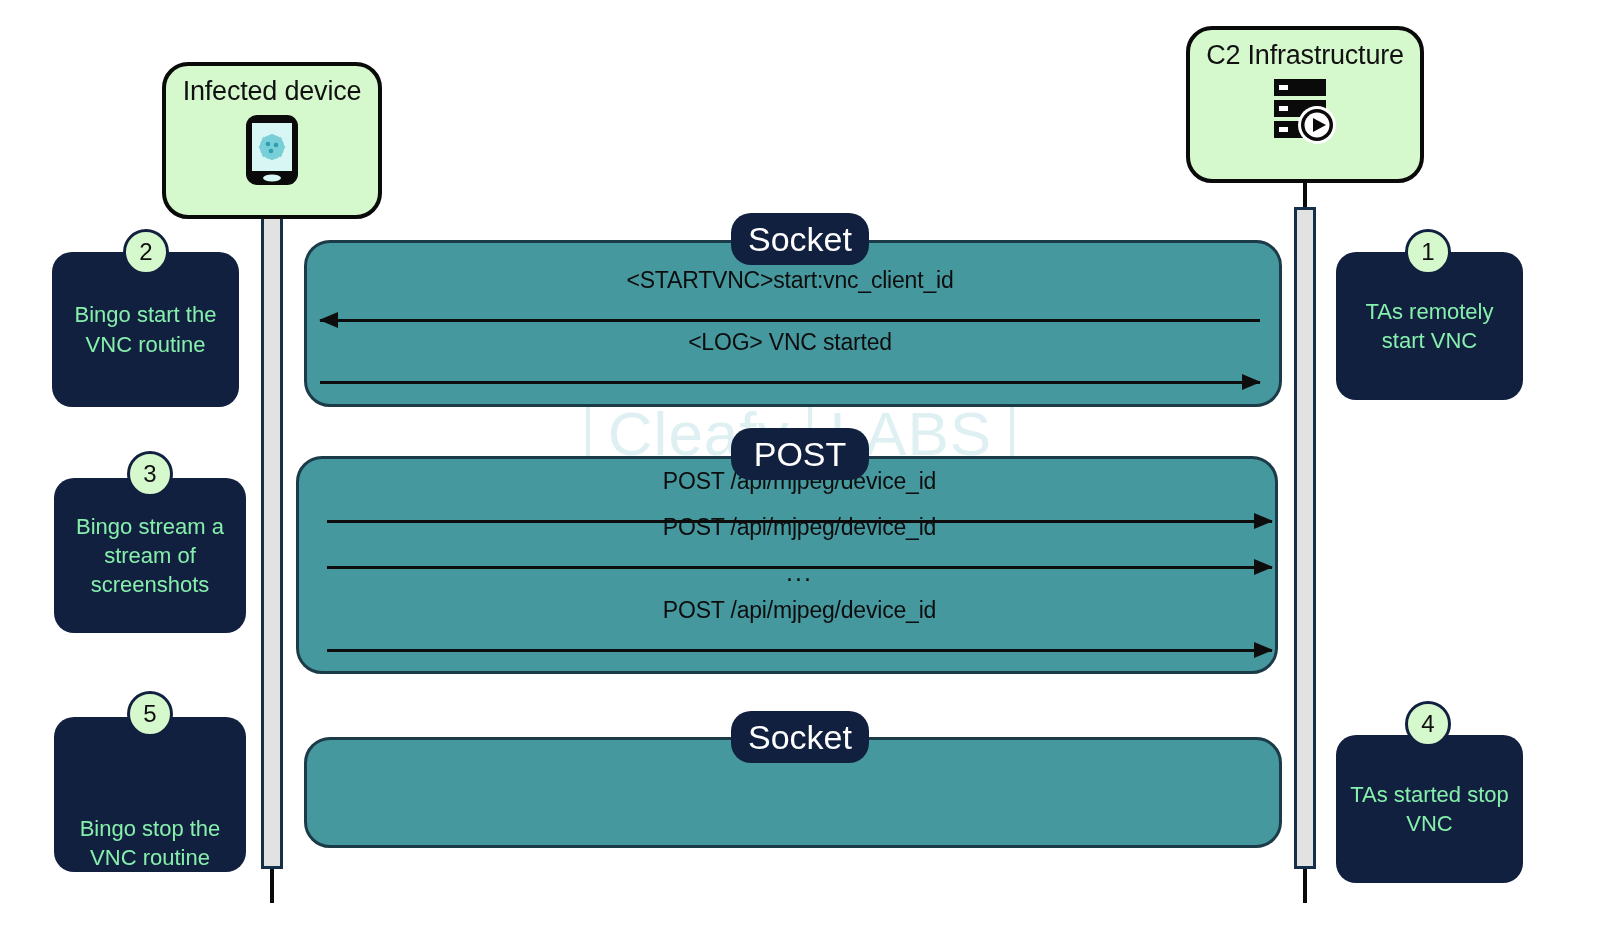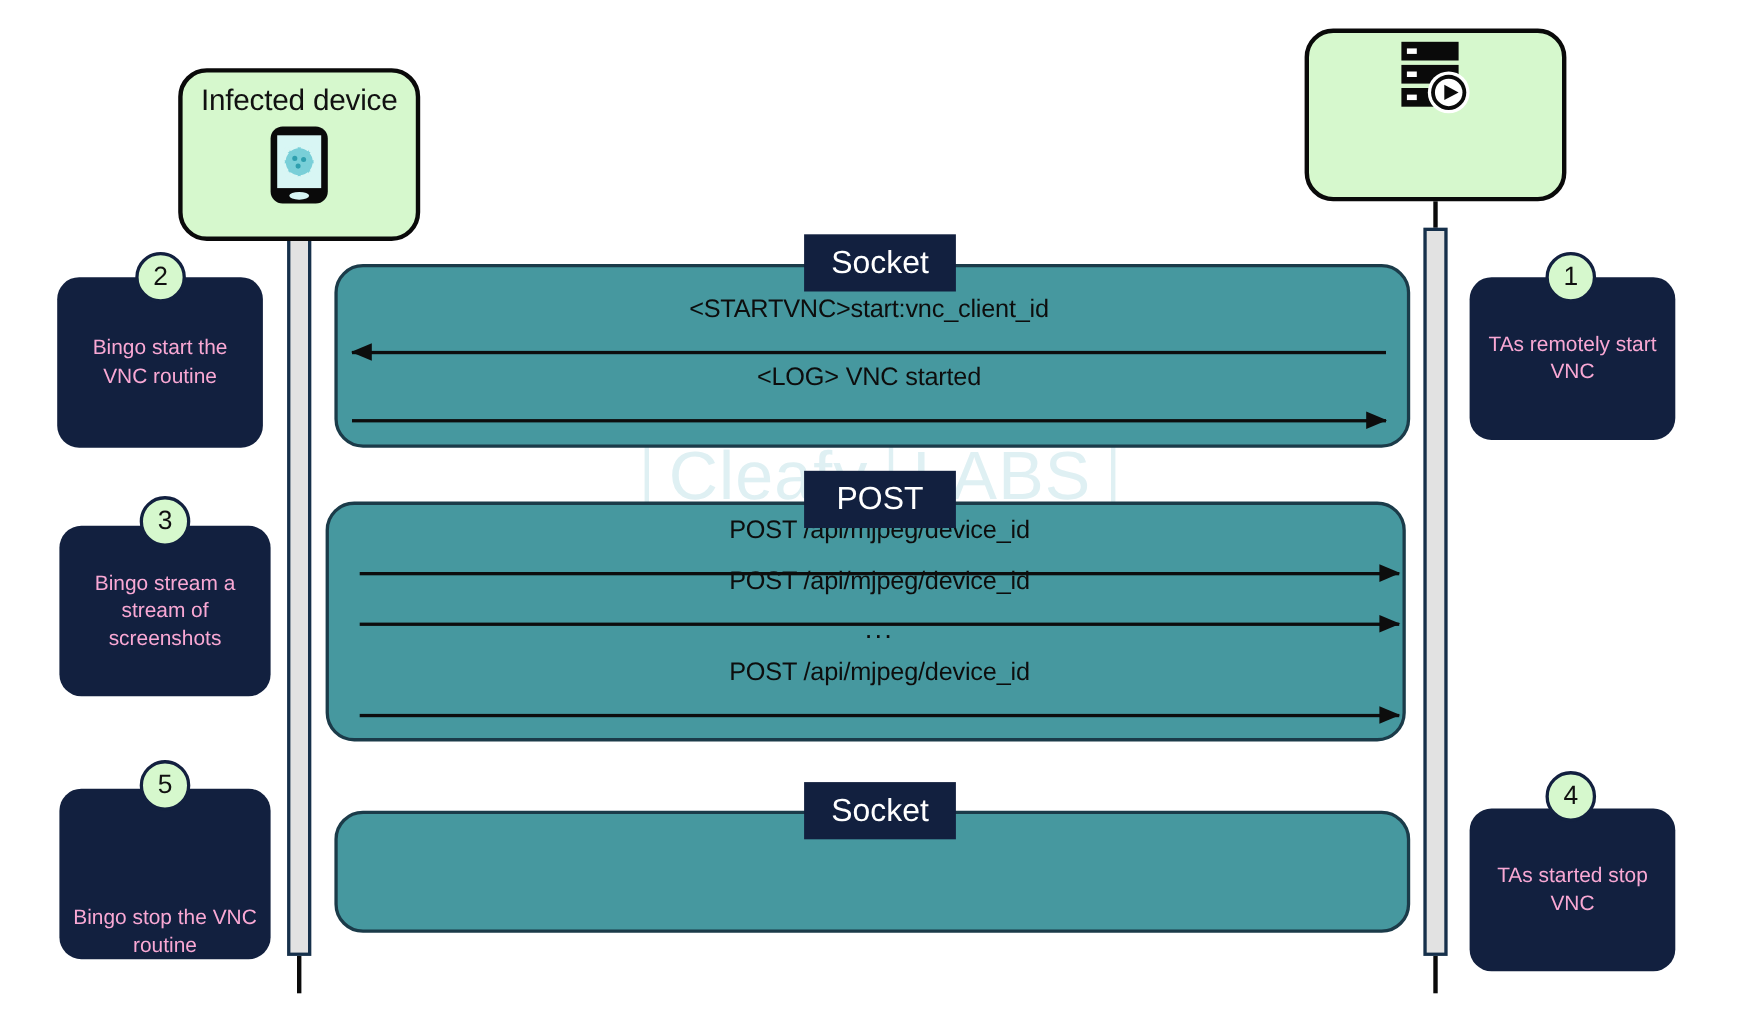--- a/index.html
+++ b/index.html
@@ -100,22 +100,22 @@
     position: absolute;
     background: #12203f;
     border-radius: 20px;
     display: flex;
     align-items: center;
     justify-content: center;
     text-align: center;
     z-index: 7;
   }
   .step-note-text {
-    color: #f9a8d4;
-    font-size: 19px;
+    color: #86efac;
+    font-size: 22px;
     line-height: 1.32;
     padding: 0 12px;
   }
   .step-badge {
     position: absolute;
     width: 46px;
     height: 46px;
     border-radius: 50%;
     background: #d6f8cd;
     border: 3px solid #12203f;
@@ -147,26 +147,26 @@
     border-radius: 26px;
     z-index: 3;
   }
   #block-socket-1 { left: 304px; top: 240px; width: 978px; height: 167px; }
   #block-http     { left: 296px; top: 456px; width: 982px; height: 218px; }
   #block-socket-2 { left: 304px; top: 737px; width: 978px; height: 111px; }
 
   .proto-label {
     position: absolute;
     background: #12203f;
-    border-radius: 0;
+    border-radius: 20px;
     display: flex;
     align-items: center;
     justify-content: center;
     color: #ffffff;
-    font-size: 29px;
+    font-size: 34px;
     z-index: 9;
   }
   #label-socket-1 { left: 731px; top: 213px; width: 138px; height: 52px; }
   #label-http     { left: 731px; top: 428px; width: 138px; height: 52px; }
   #label-socket-2 { left: 731px; top: 711px; width: 138px; height: 52px; }
 
   
   .msg {
     position: absolute;
     z-index: 8;
@@ -262,20 +262,21 @@
         <g fill="#2e9fae">
           <circle cx="24" cy="31" r="2.3"></circle>
             <circle cx="32" cy="32" r="2.3"></circle>
           <circle cx="27" cy="38" r="2.3"></circle>
         </g>
       </svg>
     </div>
   </div>
 
   <div class="actor" id="actor-c2">
+    <div class="actor-title">C2 Infrastructure</div>
     <div class="actor-icon">
       <svg width="66" height="68" viewBox="0 0 66 68">
         <rect x="2" y="2" width="52" height="17" fill="#0a0a0a"></rect>
         <rect x="7" y="8" width="9" height="5" fill="#ffffff"></rect>
         <rect x="2" y="23" width="52" height="17" fill="#0a0a0a"></rect>
         <rect x="7" y="29" width="9" height="5" fill="#ffffff"></rect>
         <rect x="2" y="44" width="52" height="17" fill="#0a0a0a"></rect>
         <rect x="7" y="50" width="9" height="5" fill="#ffffff"></rect>
         <circle cx="45" cy="48" r="19" fill="#ffffff"></circle>
         <circle cx="45" cy="48" r="16" fill="#0a0a0a"></circle>

